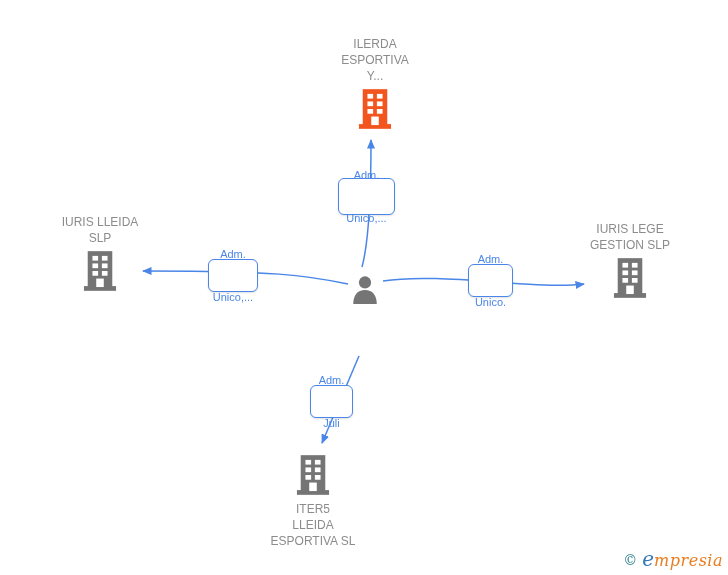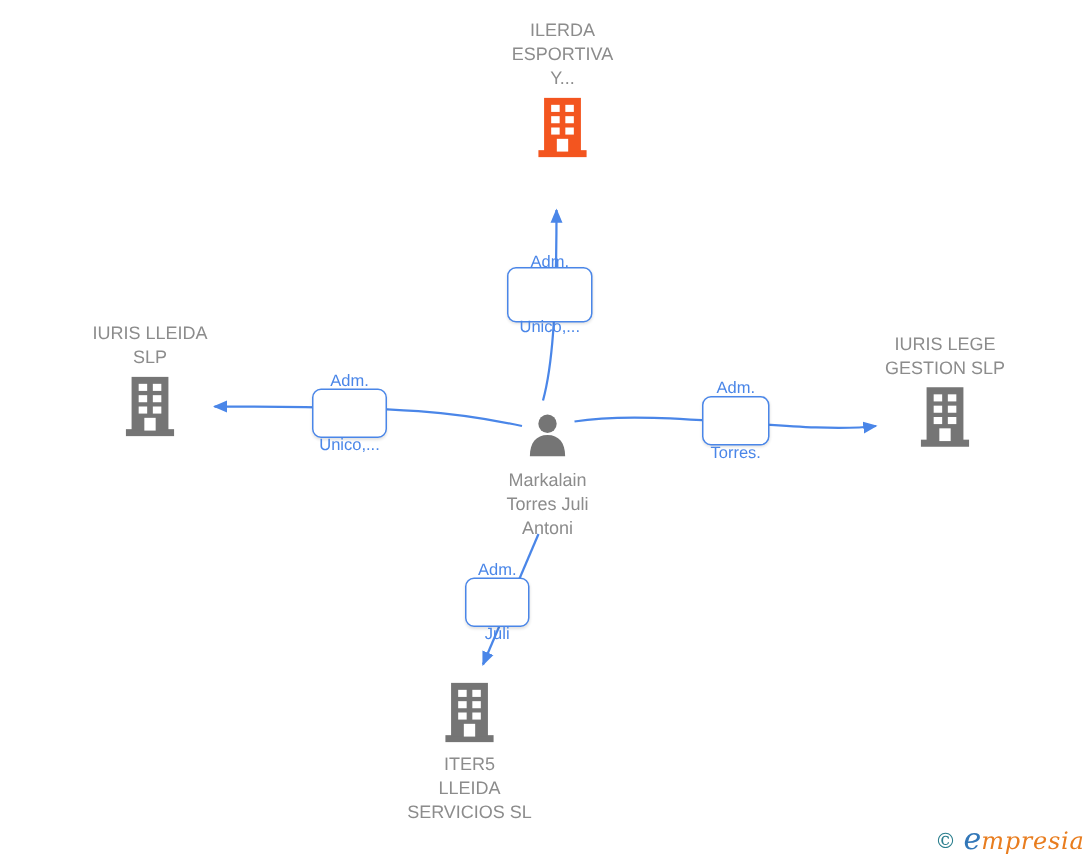--- a/index.html
+++ b/index.html
@@ -42,21 +42,21 @@
       <marker id="arrow" markerUnits="userSpaceOnUse" markerWidth="11" markerHeight="10" refX="8.5" refY="4.5" orient="auto">
         <path d="M0,0.5 L9.5,4.5 L0,8.5 Z" fill="#4a86e8"></path>
       </marker>
     </defs>
     <path d="M 362 267 C 368 245 371 210 371 140" fill="none" stroke="#4a86e8" stroke-width="1.5" marker-end="url(#arrow)"></path>
     <path d="M 348 284 C 305 275 275 271 143 271" fill="none" stroke="#4a86e8" stroke-width="1.5" marker-end="url(#arrow)"></path>
     <path d="M 383 281 C 440 272 535 290 584 284" fill="none" stroke="#4a86e8" stroke-width="1.5" marker-end="url(#arrow)"></path>
     <path d="M 359 356 L 322 443" fill="none" stroke="#4a86e8" stroke-width="1.5" marker-end="url(#arrow)"></path>
   </svg>
 
-  <div class="node" style="left:323px;top:12px;width:104px;">
+  <div class="node" style="left:323px;top:36px;width:104px;">
     <div class="node-label above">
       <div>ILERDA</div>
       <div>ESPORTIVA</div>
       <div>Y...</div>
     </div>
     <svg class="icon" width="34" height="40" viewBox="0 0 36 42">
       <g fill="#f3551f">
         <rect x="1" y="37" width="34" height="5"></rect>
         <rect x="5" y="0" width="26" height="38"></rect>
       </g>
@@ -128,51 +128,46 @@
         <rect x="10" y="13" width="6" height="5"></rect>
           <rect x="20" y="13" width="6" height="5"></rect>
         <rect x="10" y="21" width="6" height="5"></rect>
           <rect x="20" y="21" width="6" height="5"></rect>
         <rect x="14" y="29" width="8" height="9"></rect>
       </g>
     </svg>
     <div class="node-label below">
       <div>ITER5</div>
       <div>LLEIDA</div>
-      <div>SERVICIOS SL</div>
+      <div>ESPORTIVA SL</div>
     </div>
   </div>
 
   <div class="node" style="left:303px;top:274px;width:124px;">
     <svg class="icon" width="32" height="32" viewBox="0 0 34 32">
       <g fill="#757575">
         <circle cx="17" cy="8" r="6.5"></circle>
         <path d="M17 16 C9 16 4.5 21.5 4.5 31 L29.5 31 C29.5 21.5 25 16 17 16 Z"></path>
       </g>
     </svg>
-    <div class="node-label below">
-      <div>Markalain</div>
-      <div>Torres Juli</div>
-      <div>Antoni</div>
-    </div>
   </div>
 
   <div class="edge-label" style="left:338px;top:178px;width:57px;height:37px;">
     <div>Adm.</div>
     <div>Unico,...</div>
   </div>
 
   <div class="edge-label" style="left:208px;top:259px;width:50px;height:33px;">
     <div>Adm.</div>
     <div>Unico,...</div>
   </div>
 
   <div class="edge-label" style="left:468px;top:264px;width:45px;height:33px;">
     <div>Adm.</div>
-    <div>Torres.</div>
+    <div>Unico.</div>
   </div>
 
   <div class="edge-label" style="left:310px;top:385px;width:43px;height:33px;">
     <div>Adm.</div>
     <div>Juli</div>
   </div>
 
   <div class="logo">
     <span class="logo-c">©</span><span class="logo-e">e</span><span class="logo-rest">mpresia</span>
   </div>

